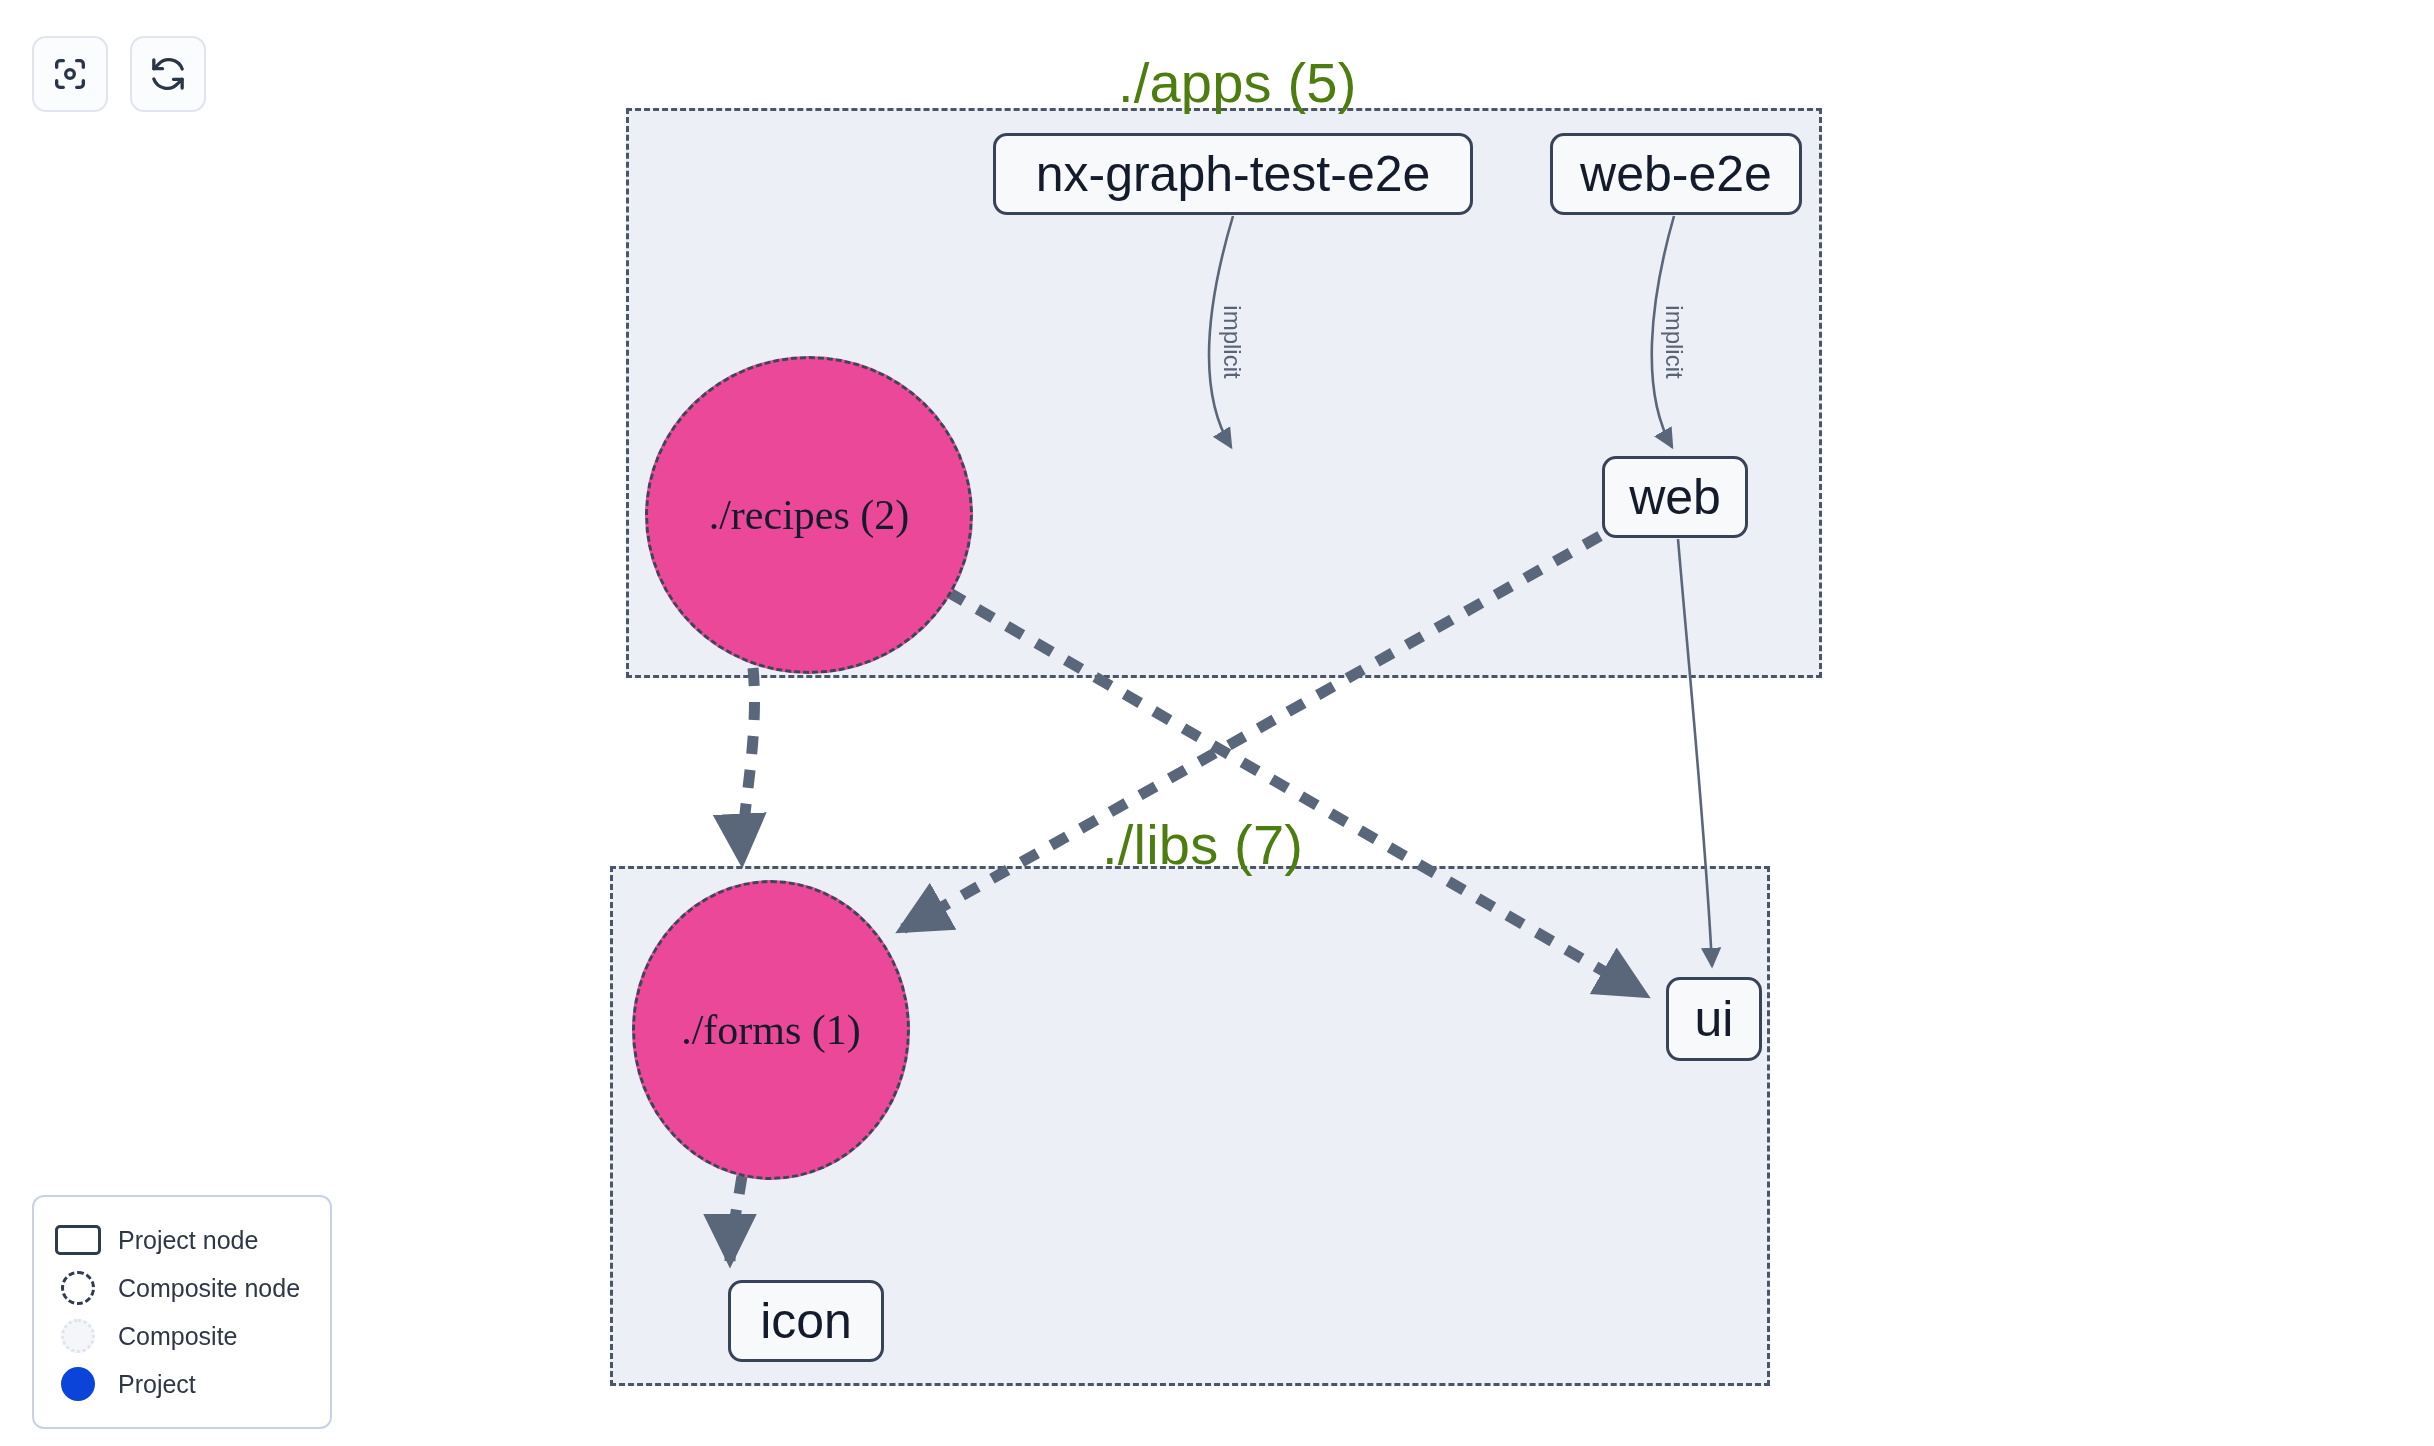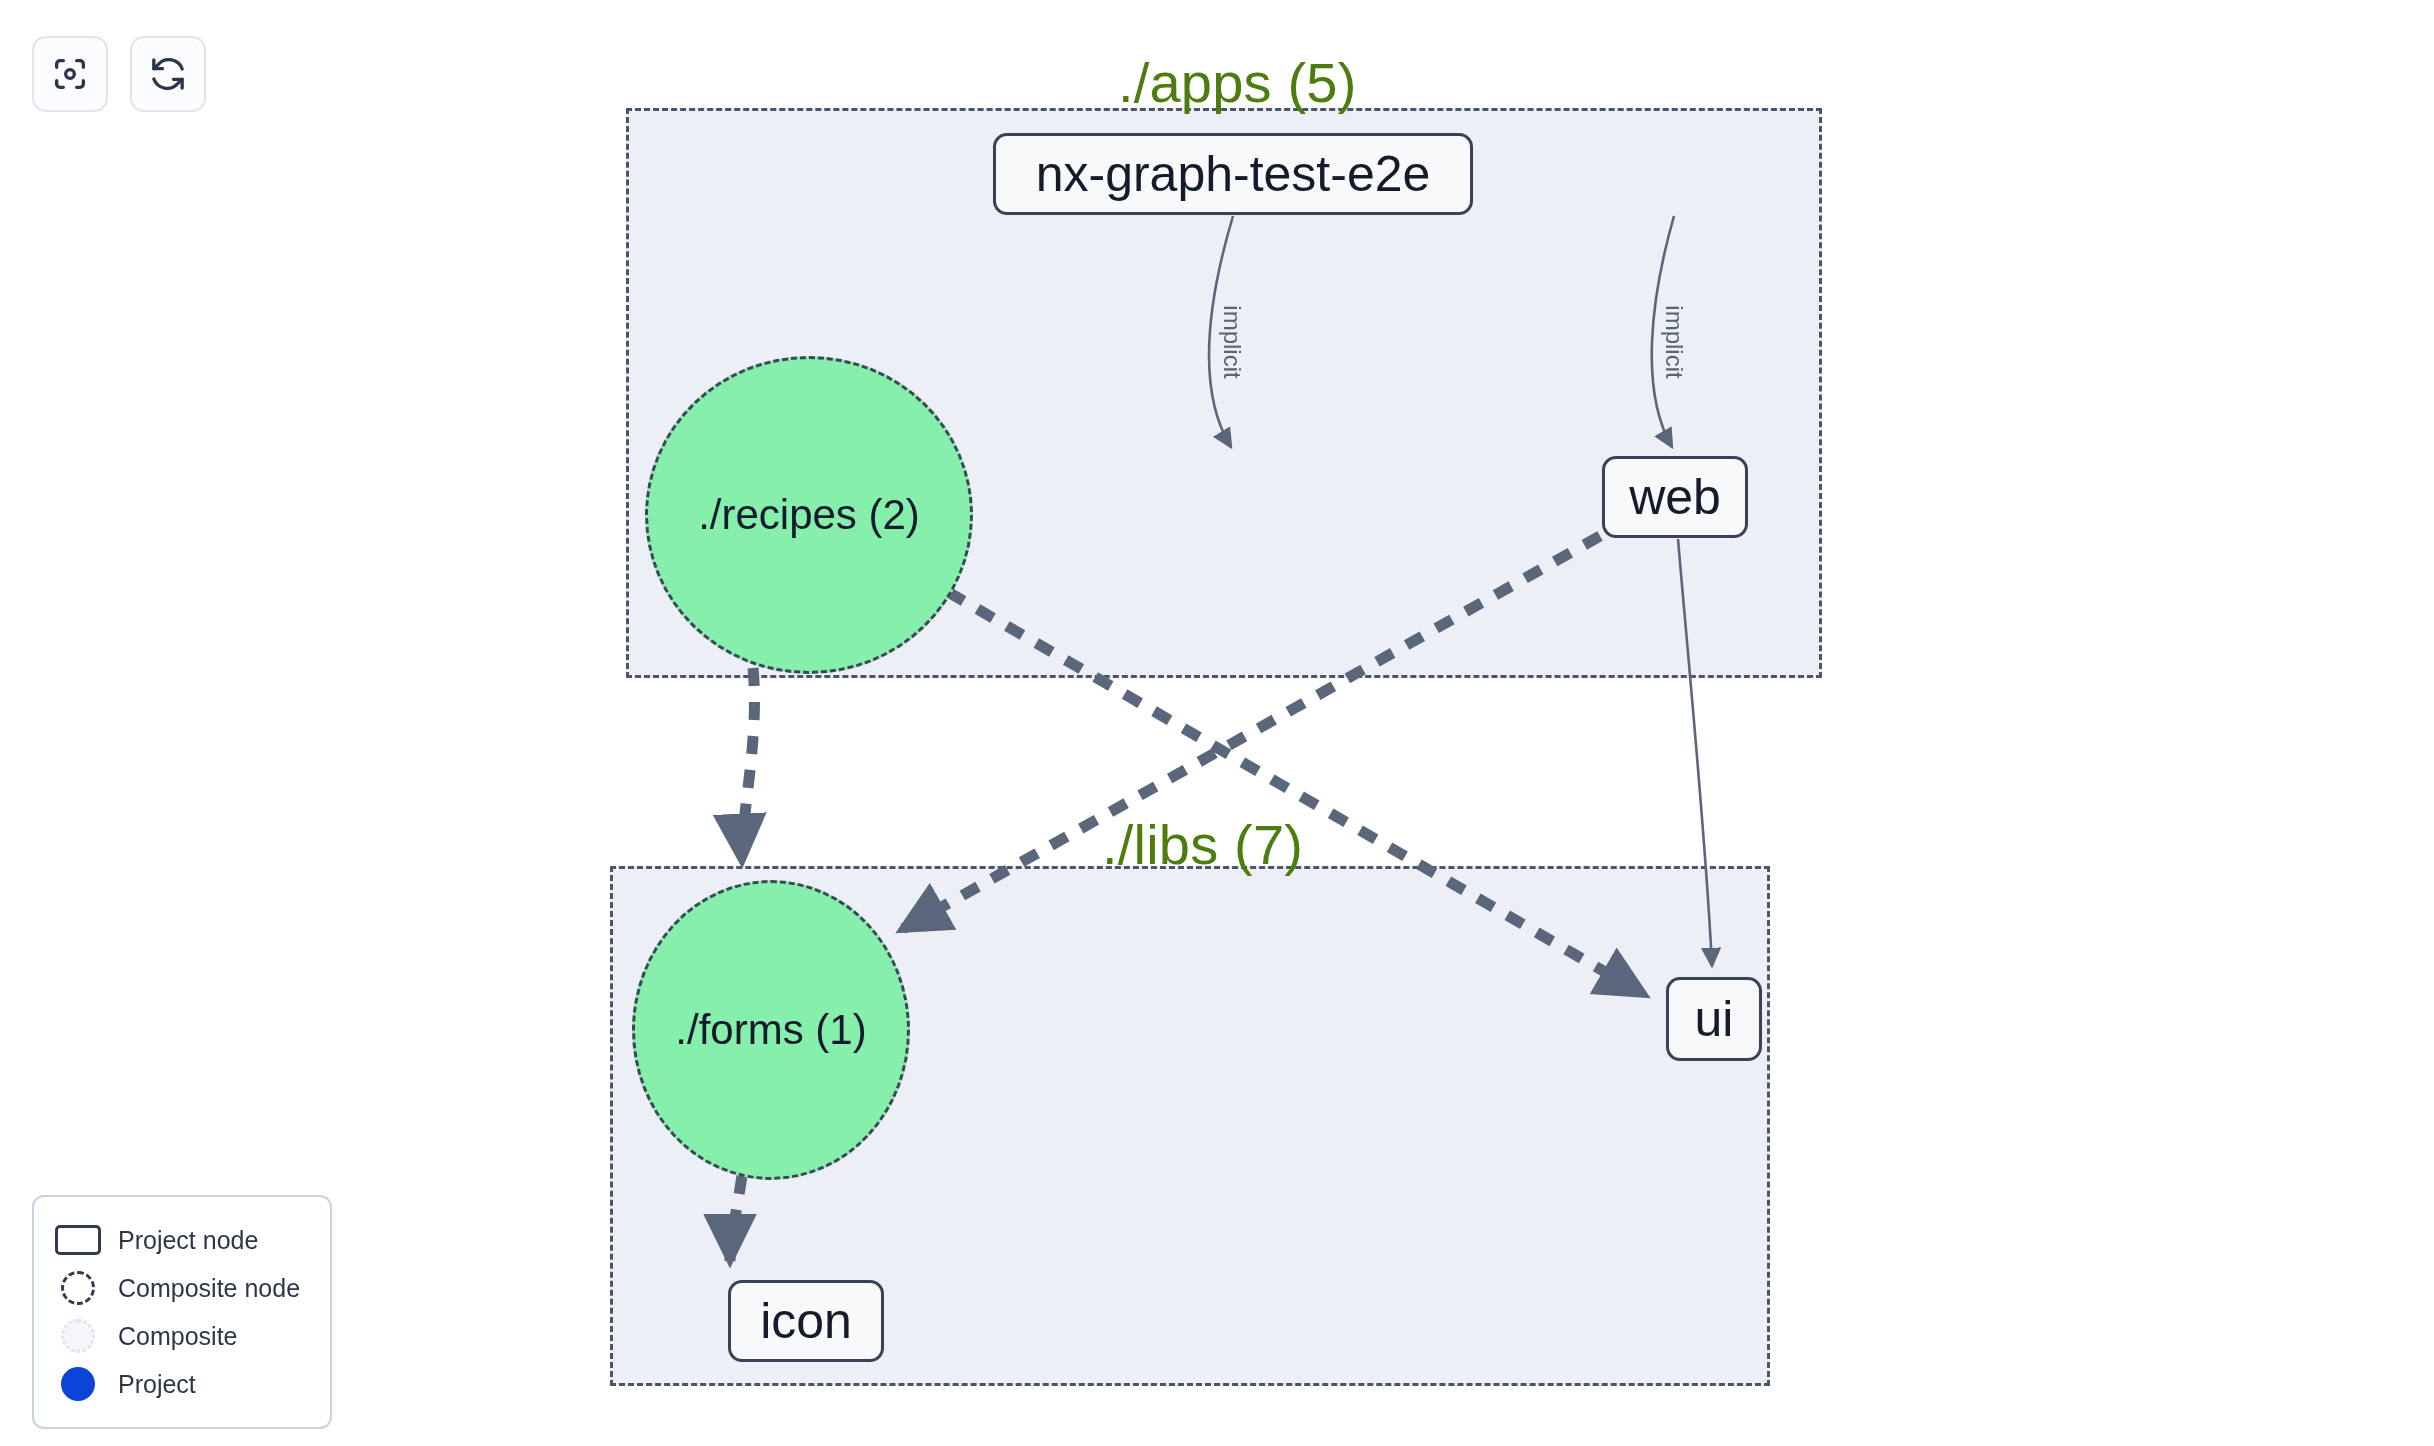--- a/index.html
+++ b/index.html
@@ -67,30 +67,31 @@
     color:#141b2b;
     font-size:50px;
     white-space:nowrap;
     box-sizing:border-box;
     z-index:20;
     cursor:pointer;
   }
   
   .cnode{
     position:absolute;
-    background:#86efac;
+    background:#ec4899;
     border:3px dashed #3d4657;
     border-radius:50%;
     display:flex;align-items:center;justify-content:center;
     color:#141b2b;
     font-size:42px;
     white-space:nowrap;
     box-sizing:border-box;
     z-index:20;
     cursor:pointer;
+    font-family:Liberation Serif, serif;
   }
   .edge-label{
     position:absolute;
     font-size:24px;
     color:#5a6275;
     white-space:nowrap;
     transform-origin:center center;
     z-index:25;
   }
   
@@ -179,20 +180,21 @@
     <path d="M1600,536 L901,930" fill="none" stroke="#5a6679" stroke-width="11" stroke-dasharray="18 16" marker-end="url(#ah-thick)"></path>
 
     <path d="M742,1176 C736,1215 730,1240 730,1262" fill="none" stroke="#5a6679" stroke-width="11" stroke-dasharray="18 16" marker-end="url(#ah-thick)"></path>
   </svg>
 
   <div class="edge-label" style="left:1152px;top:328px;width:160px;text-align:center;transform:rotate(90deg);">implicit</div>
   <div class="edge-label" style="left:1594px;top:328px;width:160px;text-align:center;transform:rotate(90deg);">implicit</div>
 
   <div class="pnode" style="left:993px;top:133px;width:480px;height:82px;">nx-graph-test-e2e</div>
 
+  <div class="pnode" style="left:1550px;top:133px;width:252px;height:82px;">web-e2e</div>
 
   <div class="cnode" style="left:645px;top:356px;width:328px;height:318px;">./recipes (2)</div>
 
 
   <div class="pnode" style="left:1602px;top:456px;width:146px;height:82px;">web</div>
 
   <div class="cnode" style="left:632px;top:880px;width:278px;height:300px;">./forms (1)</div>
 
   <div class="pnode" style="left:1666px;top:977px;width:96px;height:84px;">ui</div>
 

